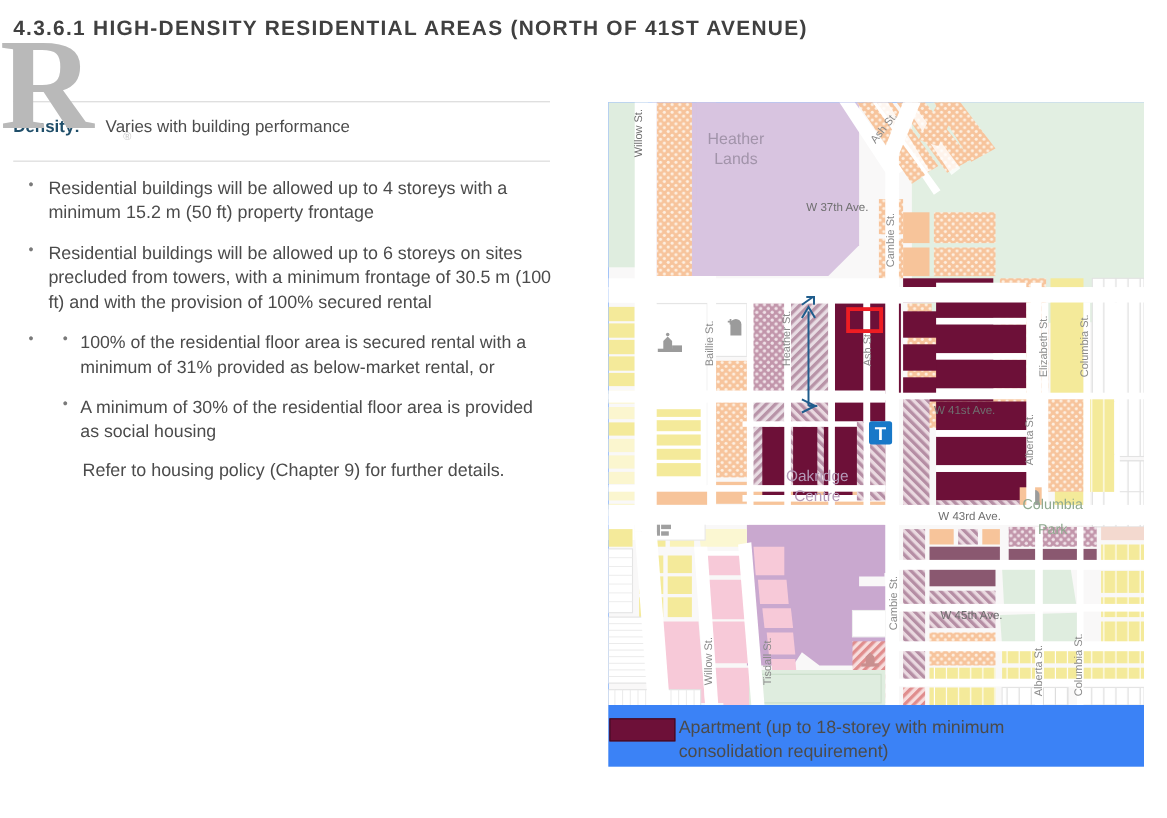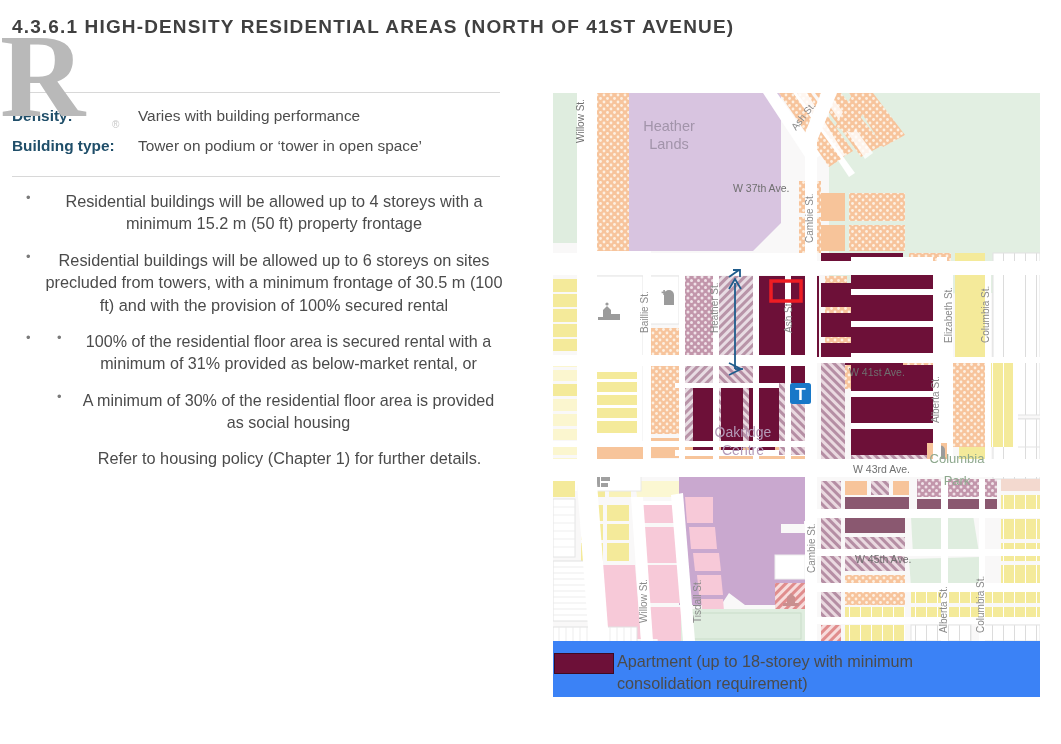--- a/index.html
+++ b/index.html
@@ -105,21 +105,20 @@
     margin: 0; padding: 0;
   }
   ul.lvl1 > li {
     position: relative;
     padding-left: 32px;
     margin-bottom: 14px;
     font-size: 16.3px;
     line-height: 1.38;
     color: #4b4b4b;
     max-width: 492px;
-    text-align: center;
   }
   ul.lvl1 > li::before {
     content: "\2022";
     position: absolute;
     left: 14px; top: -1px;
     color: #7a7a7a;
     font-size: 13px;
   }
   ul.lvl2 {
     list-style: none;
@@ -199,40 +198,36 @@
 
   <div id="left-col">
 
     <div class="rule"></div>
 
     <table class="spec-table">
       <tbody>
       <tr>
         <td class="spec-label">Density:</td>
         <td class="spec-val">Varies with building performance</td>
-      </tr>
-      <tr>
-        <td class="spec-label wide">Building type:</td>
-        <td class="spec-val">Tower on podium or ‘tower in open space’</td>
       </tr>
     </tbody>
       </table>
 
     <div class="rule"></div>
 
     <div id="bullets">
       <ul class="lvl1">
         <li>Residential buildings will be allowed up to 4 storeys with a minimum 15.2 m (50 ft) property frontage</li>
         <li>Residential buildings will be allowed up to 6 storeys on sites precluded from towers, with a minimum frontage of 30.5 m (100 ft) and with the provision of 100% secured rental</li>
         <li>
           <ul class="lvl2">
             <li>100% of the residential floor area is secured rental with a minimum of 31% provided as below-market rental, or</li>
             <li>A minimum of 30% of the residential floor area is provided as social housing</li>
           </ul>
-          <div id="closing-note">Refer to housing policy (Chapter 1) for further details.</div>
+          <div id="closing-note">Refer to housing policy (Chapter 9) for further details.</div>
         </li>
       </ul>
     </div>
   </div>
 
   <div id="map-wrap">
     <div id="map">
       <svg width="487" height="548" viewBox="0 0 487 548" xmlns="http://www.w3.org/2000/svg">
         <defs>
           <pattern id="hatchTH" width="6" height="6" patternTransform="rotate(45)" patternUnits="userSpaceOnUse">

